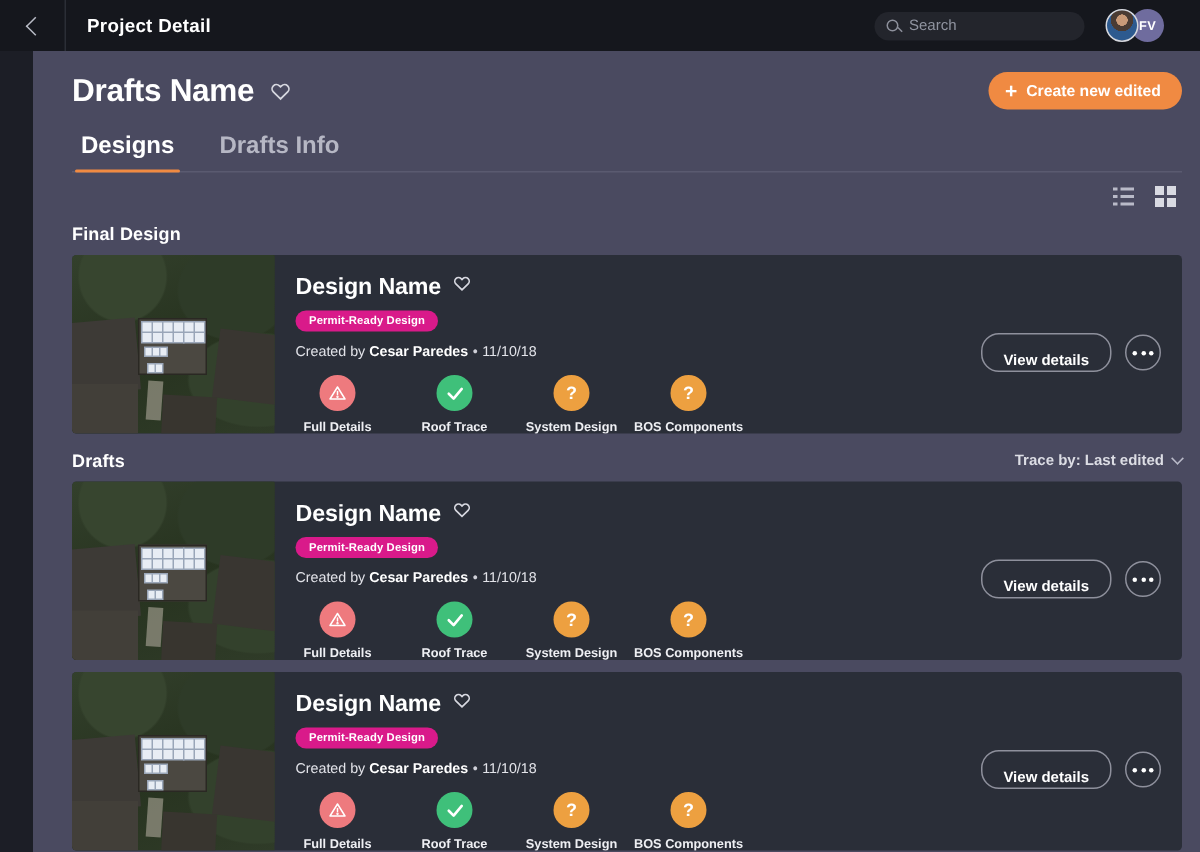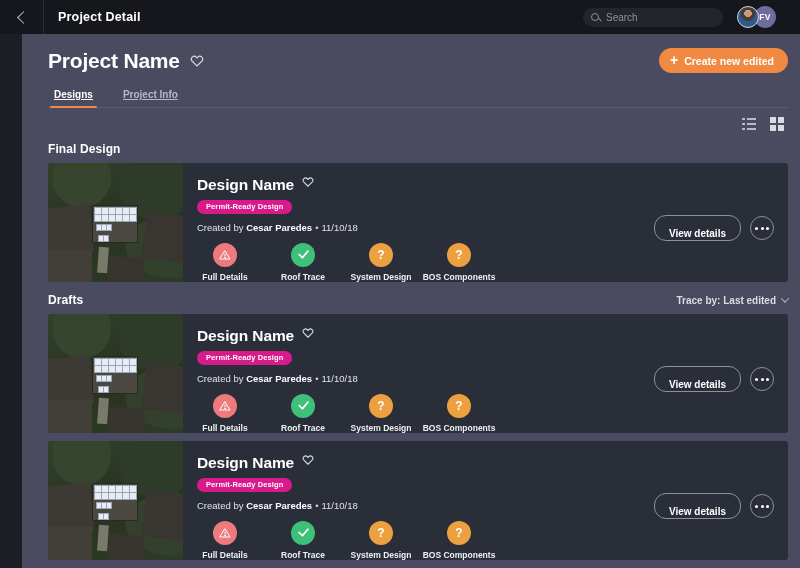--- a/index.html
+++ b/index.html
@@ -256,27 +256,26 @@
 
   
   .tabs {
     display: flex;
     gap: 22px;
     margin-top: 16px;
     border-bottom: 1px solid #5a5a70;
     padding-left: 2px;
   }
   .tab {
-    font-size: 10px;
+    font-size: 16px;
     font-weight: bold;
     color: #b6b7c4;
     padding: 0 4px 7px 4px;
     cursor: pointer;
     position: relative;
-    text-decoration: underline;
   }
   .tab.active { color: #ffffff; }
   .tab.active::after {
     content: "";
     position: absolute;
     left: 0; right: 0; bottom: -1px;
     height: 2.5px;
     background: #f08a42;
     border-radius: 2px;
   }
@@ -510,35 +509,35 @@
 
 <div class="shell">
   <div class="railbar"></div>
 
   <div class="content">
 
 
     <div class="main">
 
       <div class="main-head">
-        <div class="page-title">Project Name</div>
+        <div class="page-title">Drafts Name</div>
         <span class="heart">
           <svg width="14" height="14" viewBox="0 0 24 24" fill="none" stroke="#d7d8e0" stroke-width="2">
             <path d="M12 20.5 3.8 12.4a4.9 4.9 0 0 1 7-6.9l1.2 1.2 1.2-1.2a4.9 4.9 0 0 1 7 6.9z"></path>
           </svg>
         </span>
         <button class="btn-create">
           <span class="plus">+</span>
           <span>Create new edited</span>
         </button>
       </div>
 
       <div class="tabs">
         <div class="tab active">Designs</div>
-        <div class="tab">Project Info</div>
+        <div class="tab">Drafts Info</div>
       </div>
 
       <div class="viewrow">
         <div class="vt">
           <div class="ico-list">
             <div class="ico-list-row">
                 <i></i>
                 <b></b>
               </div>
             <div class="ico-list-row">

